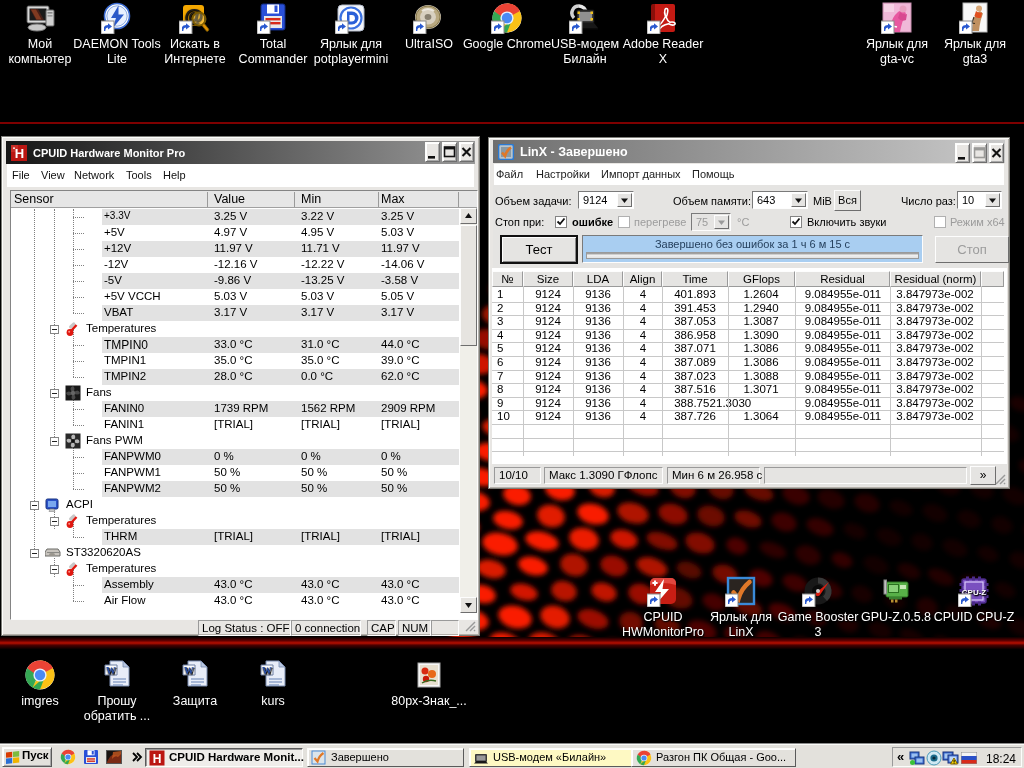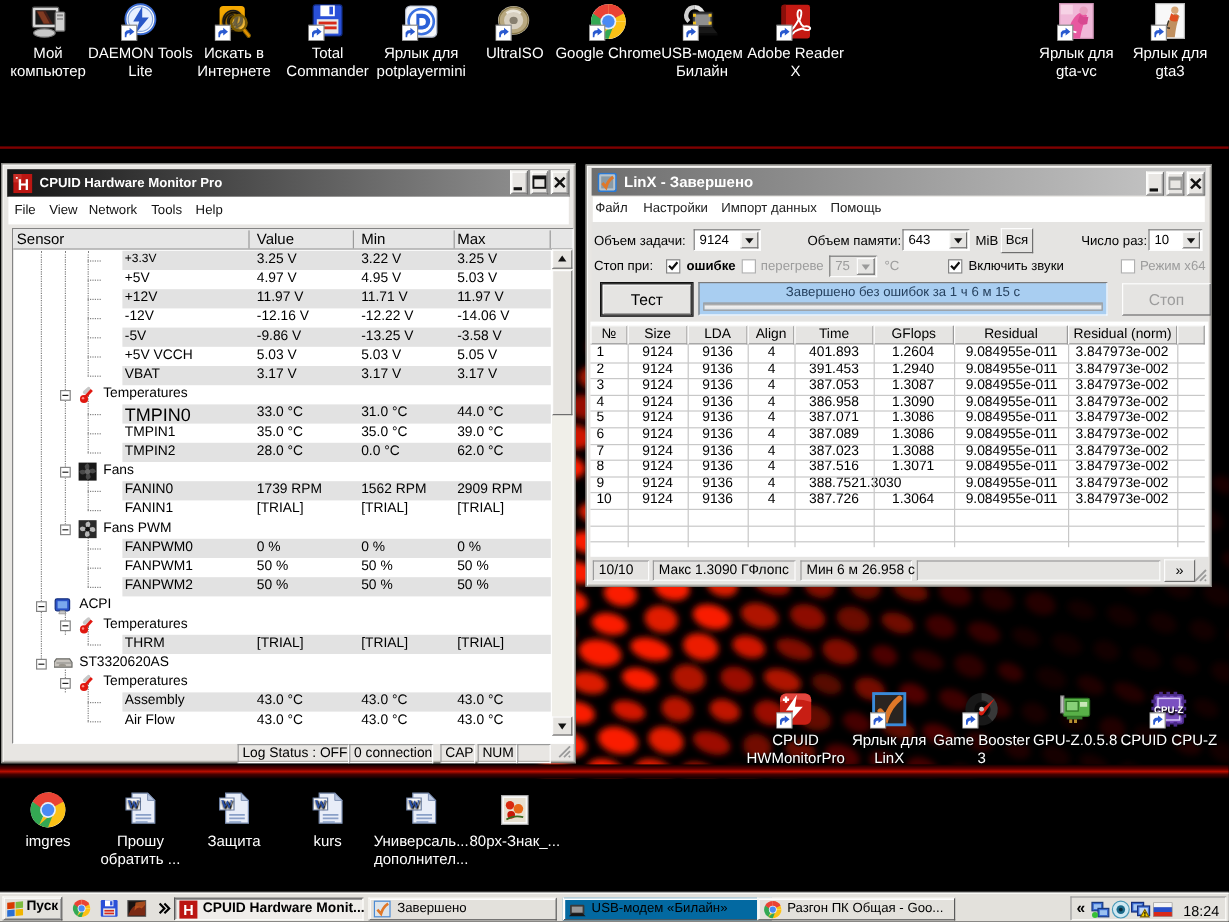--- a/index.html
+++ b/index.html
@@ -472,26 +472,20 @@
           <use href="#worddoc"></use>
         </svg></div>
       <div class="lb">kurs</div>
     </div>
 <div class="ico" style="left:145px;top:659px">
       <div class="im"><svg width="32" height="32" viewBox="0 0 32 32">
           <use href="#worddoc"></use>
         </svg></div>
       <div class="lb">Защита</div>
     </div>
-<div class="ico" style="left:301px;top:659px">
-      <div class="im"><svg width="32" height="32" viewBox="0 0 32 32">
-          <use href="#worddoc"></use>
-        </svg></div>
-      <div class="lb">Универсаль...<br>дополнител...</div>
-    </div>
 <div class="ico" style="left:379px;top:659px">
       <div class="im"><svg width="32" height="32" viewBox="0 0 32 32">
           <rect x="5" y="4" width="22" height="24" fill="#f8f8f8" stroke="#a8a8a8"></rect>
           <rect x="7" y="6" width="18" height="20" fill="#e8e0d0"></rect>
           <circle cx="12" cy="12" r="3.5" fill="#d82a10"></circle>
           <circle cx="19" cy="15" r="4" fill="#e86818"></circle>
           <circle cx="13" cy="20" r="3.2" fill="#c81808"></circle>
           <path d="M9 24 q6 -4 14 -2" stroke="#3a6a20" stroke-width="1.5" fill="none"></path>
         </svg></div>
       <div class="lb">80px-Знак_...</div>
@@ -591,21 +585,21 @@
 <div style="position:absolute;left:54px;top:130px;width:16px;height:16px;z-index:3">
         <svg width="16" height="16" style="position:absolute;left:0;top:0">
           <circle cx="5" cy="11.5" r="3.4" fill="#e01810"></circle>
           <rect x="4" y="2.5" width="7.5" height="3.2" rx="1.6" fill="#c8c8c8" transform="rotate(-42 8 5)"></rect>
           <path d="M5.5 10.5 L11.5 4" stroke="#e01810" stroke-width="2.4"></path>
           <circle cx="4.2" cy="10.8" r="1" fill="#ff9088"></circle>
         </svg>
       </div>
 <span style="position:absolute;left:75px;top:131px;font-size:11.5px">Temperatures</span>
 <div style="position:absolute;left:91px;top:146px;width:357px;height:16px;background:#e2e2e2"></div>
-<span style="position:absolute;left:93px;top:147px;font-size:15px">TMPIN0</span>
+<span style="position:absolute;left:93px;top:147px;font-size:12px">TMPIN0</span>
 <span style="position:absolute;left:203px;top:147px;font-size:11.5px">33.0 °C</span>
 <span style="position:absolute;left:290px;top:147px;font-size:11.5px">31.0 °C</span>
 <span style="position:absolute;left:370px;top:147px;font-size:11.5px">44.0 °C</span>
 <i style="position:absolute;left:62px;top:154px;width:11px;height:1px;border-top:1px dotted #808080"></i>
 <span style="position:absolute;left:93px;top:163px;font-size:11.5px">TMPIN1</span>
 <span style="position:absolute;left:203px;top:163px;font-size:11.5px">35.0 °C</span>
 <span style="position:absolute;left:290px;top:163px;font-size:11.5px">35.0 °C</span>
 <span style="position:absolute;left:370px;top:163px;font-size:11.5px">39.0 °C</span>
 <i style="position:absolute;left:62px;top:170px;width:11px;height:1px;border-top:1px dotted #808080"></i>
 <div style="position:absolute;left:91px;top:178px;width:357px;height:16px;background:#e2e2e2"></div>
@@ -994,21 +988,21 @@
       </svg>
 <span style="position:absolute;left:23px;top:2px;font-size:11.5px;font-weight:bold;white-space:nowrap">CPUID Hardware Monit...</span>
     </div>
 <div style="position:absolute;left:307px;top:3px;width:157px;height:19px;background:#e3e1dc;border:1px solid;border-color:#fdfdfb #5a5a5a #5a5a5a #fdfdfb;box-shadow:inset 1px 1px 0 #fff">
 <svg width="16" height="16" style="position:absolute;left:3px;top:1px">
         <rect x="1" y="1" width="13" height="13" fill="#dce4ea" stroke="#4a8ad4"></rect>
         <path d="M3.5 8 L6.5 11.5 Q8 6 12.5 3" stroke="#e07828" stroke-width="2.2" fill="none"></path>
       </svg>
 <span style="position:absolute;left:23px;top:2px;font-size:11px;white-space:nowrap">Завершено</span>
     </div>
-<div style="position:absolute;left:469px;top:3px;width:174px;height:19px;background:#0369a1;border:1px solid;border-color:#fdfdfb #5a5a5a #5a5a5a #fdfdfb;box-shadow:inset 1px 1px 0 #fff">
+<div style="position:absolute;left:469px;top:3px;width:174px;height:19px;background:#fef9c3;border:1px solid;border-color:#fdfdfb #5a5a5a #5a5a5a #fdfdfb;box-shadow:inset 1px 1px 0 #fff">
 <svg width="16" height="16" style="position:absolute;left:3px;top:1px">
         <rect x="2" y="4" width="12" height="8" rx="1" fill="#3a3a3a"></rect>
         <rect x="3.5" y="5.5" width="9" height="5" fill="#999"></rect>
         <path d="M1 13.5 l2.5 -2.5 h9 l2.5 2.5 z" fill="#181818"></path>
       </svg>
 <span style="position:absolute;left:23px;top:2px;font-size:11px;white-space:nowrap">USB-модем «Билайн»</span>
     </div>
 <div style="position:absolute;left:631px;top:3px;width:165px;height:19px;background:#e3e1dc;border:1px solid;border-color:#fdfdfb #5a5a5a #5a5a5a #fdfdfb;box-shadow:inset 1px 1px 0 #fff">
 <svg width="16" height="16" style="position:absolute;left:4px;top:1px" viewBox="0 0 32 32">
         <use href="#chromeball"></use>

